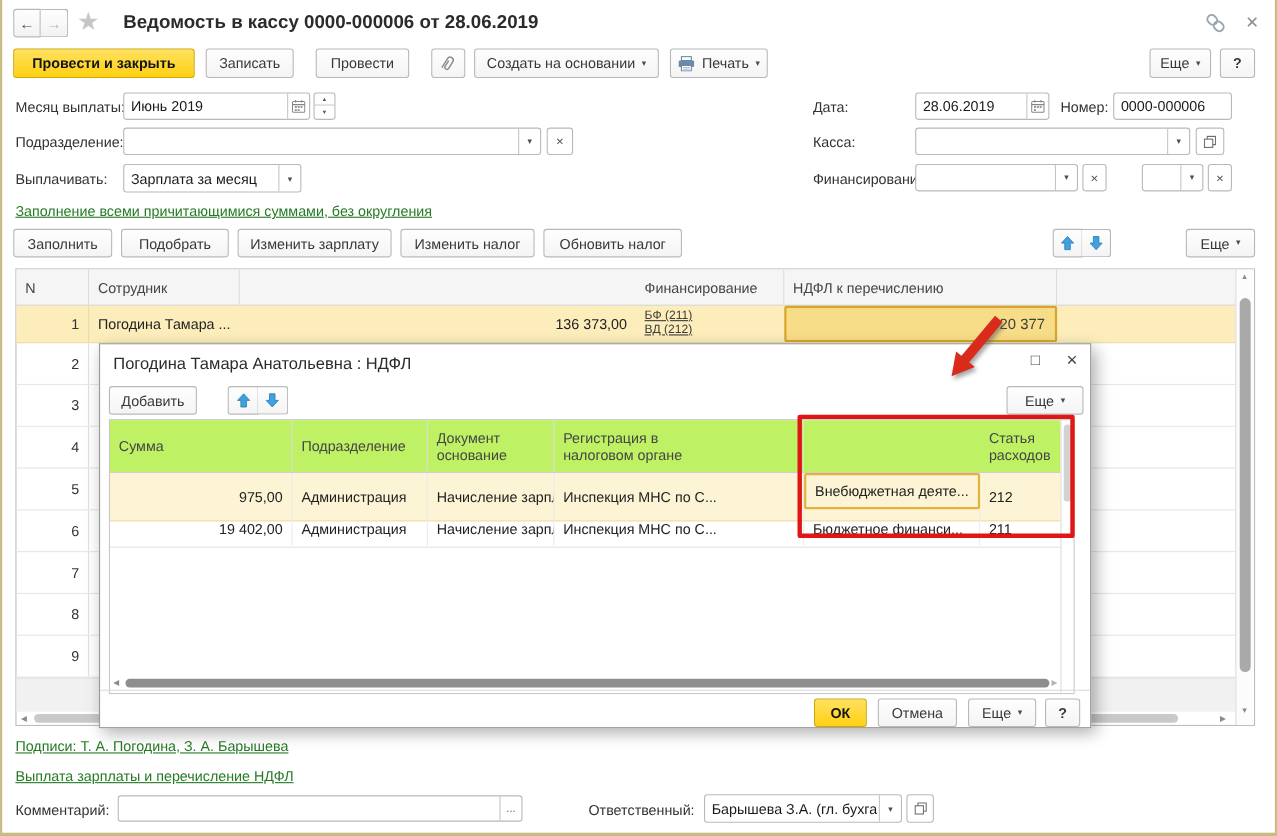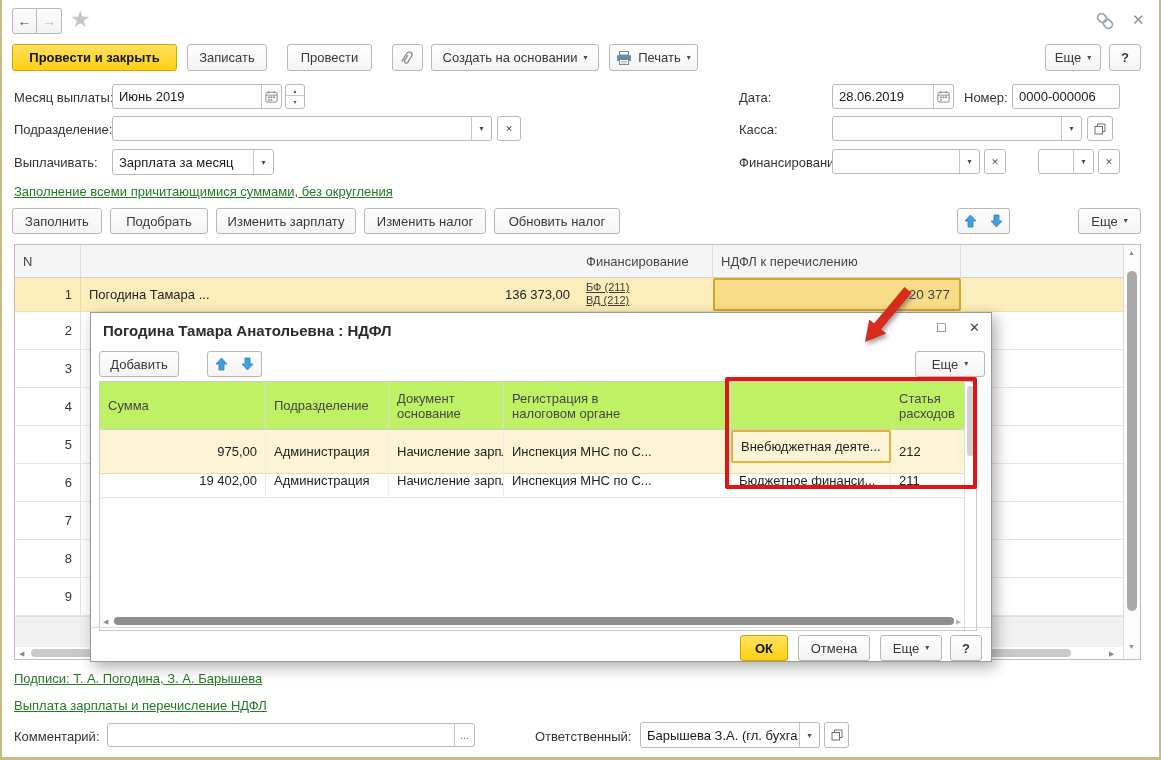--- a/index.html
+++ b/index.html
@@ -29,20 +29,21 @@
 
   <div class="abs" style="left:10px;top:8px;display:flex">
     <div class="navbtn" style="border-radius:3px 0 0 3px">
         <span>←</span>
       </div>
     <div class="navbtn" style="border-left:none;border-radius:0 3px 3px 0;color:#b5b5b5">
         <span>→</span>
       </div>
   </div>
   <div class="abs" style="left:68px;top:6px;font-size:23px;color:#c6c6c6"><span>★</span></div>
+  <div class="abs" style="left:110px;top:10px;font-size:17px;font-weight:700;color:#2b2b2b">Ведомость в кассу 0000-000006 от 28.06.2019</div>
 
   <div class="abs" style="left:1092px;top:10px">
     <svg width="22" height="22" viewBox="0 0 20 20" fill="none" stroke="#97a6b4" stroke-width="1.6">
         <g transform="rotate(-45 10 10)">
           <rect x="6.5" y="2" width="7" height="8.5" rx="3.4"></rect>
           <rect x="6.5" y="9.5" width="7" height="8.5" rx="3.4"></rect>
         </g>
       </svg>
   </div>
   <div class="abs" style="left:1130px;top:11px;font-size:15px;color:#8f8f8f;cursor:pointer"><span>✕</span></div>
@@ -213,20 +214,21 @@
     </div>
   <div class="btn" style="left:1076px;top:208px;width:63px;height:26px">
       <span>Еще</span>
       <span class="dd">▾</span>
     </div>
 
   <div class="abs" style="left:12px;top:244px;width:1127px;height:416px;border:1px solid #bdbdbd;background:#fff">
 
     <div style="position:absolute;left:0;top:0;width:1108px;height:33px;background:#f5f5f5;border-bottom:1px solid #cfcfcf">
       <div class="hcell" style="left:0;width:66px">N</div>
+      <div class="hcell" style="left:66px;width:137px">Сотрудник</div>
       <div class="hcell" style="left:563px;width:135px">Финансирование</div>
       <div class="hcell" style="left:698px;width:248px">НДФЛ к перечислению</div>
       <div class="hcell" style="left:946px;width:162px;border-right:none"></div>
     </div>
 
     <div style="position:absolute;left:0;top:33px;width:1108px;height:34px;background:#fcedbb;border-bottom:1px solid #ecdfae">
       <div class="rnum" style="border-right:1px solid #e8dcae">1</div>
       <div class="abs" style="left:74px;top:9px;font-size:13px;color:#222">Погодина Тамара ...</div>
       <div class="abs" style="left:203px;top:9px;width:352px;text-align:right;font-size:13px;color:#222">136 373,00</div>
       <div class="abs" style="left:571px;top:3px;font-size:11px;line-height:13px;color:#3c3c3c">
@@ -290,21 +292,21 @@
   <div class="sq" style="left:822px;top:722px;width:25px;height:26px">
       <span style="display:inline-flex">
         <svg width="12" height="12" viewBox="0 0 12 12" fill="none" stroke="#6f6f6f">
           <rect x="1" y="3.5" width="7.5" height="7.5"></rect>
           <path d="M3.5 3.5 V1 h7.5 v7.5 h-2.5"></path>
         </svg>
       </span>
     </div>
 
   <div class="abs" style="left:88px;top:312px;width:902px;height:350px;background:#fff;border:1px solid #9a9a9a;box-shadow:4px 5px 14px rgba(0,0,0,.32);z-index:20">
-    <div class="abs" style="left:12px;top:9px;font-size:15px;font-weight:700;color:#2b2b2b">Погодина Тамара Анатольевна : НДФЛ</div>
+    <div class="abs" style="left:12px;top:9px;font-size:15px;font-weight:400;color:#2b2b2b">Погодина Тамара Анатольевна : НДФЛ</div>
     <div class="abs" style="left:846px;top:6px;font-size:14px;color:#444;cursor:pointer">□</div>
     <div class="abs" style="left:878px;top:7px;font-size:13px;color:#444;cursor:pointer">✕</div>
 
     <div class="btn" style="left:8px;top:38px;width:80px;height:26px">
         <span>Добавить</span>
       </div>
     <div class="btn" style="left:116px;top:38px;width:28px;height:26px;border-radius:3px 0 0 3px">
         <span style="display:inline-flex">
           <svg width="13" height="14" viewBox="0 0 13 14">
             <path d="M6.5 1 L12 7 H9 V13 H4 V7 H1 Z" fill="#40a1dd" stroke="#2a7fb8" stroke-width="0.8"></path>

